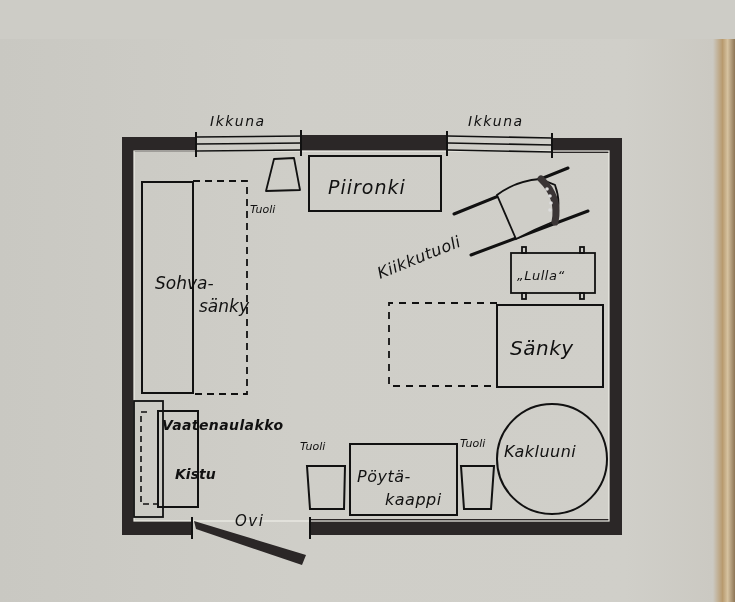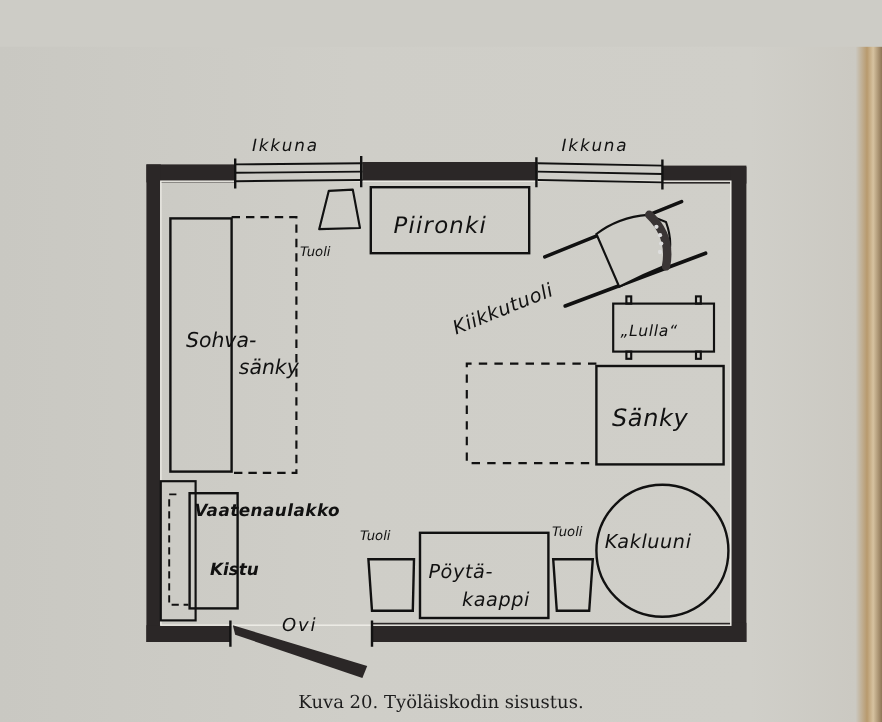--- a/index.html
+++ b/index.html
@@ -121,15 +121,14 @@
   <text class="lbl" x="460" y="408" font-size="11">Tuoli</text>
 
   <rect x="350" y="405" width="107" height="71" fill="none" stroke="#111" stroke-width="2"></rect>
   <text class="lbl" x="357" y="443" font-size="16" letter-spacing="0.5">Pöytä-</text>
   <text class="lbl" x="385" y="466" font-size="16" letter-spacing="0.5">kaappi</text>
 
   <circle cx="552" cy="420" r="55" fill="none" stroke="#111" stroke-width="2"></circle>
   <text class="lbl" x="504" y="418" font-size="16" letter-spacing="0.5">Kakluuni</text>
 </svg>
 
-<div class="caption">Kuva 20. Työläiskodin sisustus.</div>
 
 </div>
 
 </body></html>

